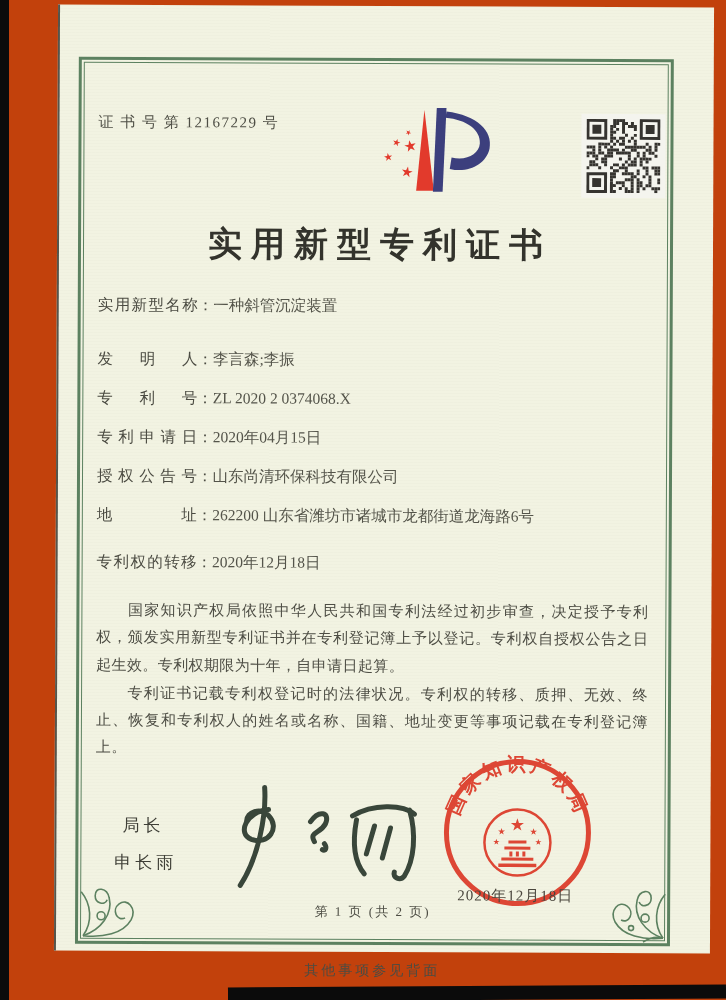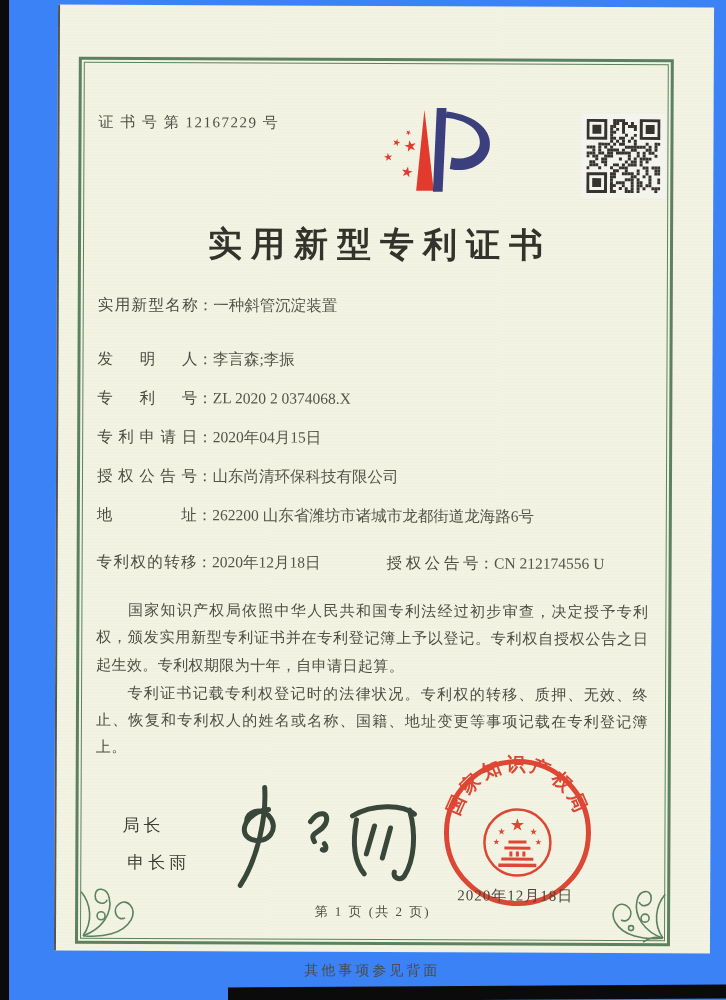--- a/index.html
+++ b/index.html
@@ -7,21 +7,21 @@
     --frame:#5c8160;
     --ink:#4b4b42;
     --ink-dark:#33332c;
     --seal:#dc3a28;
     --logo-blue:#3c3f7d;
     --logo-red:#e23a2c;
   }
   *{margin:0;padding:0;box-sizing:border-box;}
   html,body{width:726px;height:1000px;overflow:hidden;background:#ffffff;
     font-family:"Liberation Serif","DejaVu Serif",serif;color:var(--ink);}
-  .scan{position:relative;width:726px;height:1000px;background:#3b82f6;}
+  .scan{position:relative;width:726px;height:1000px;background:#c2410c;}
   .edge-left{position:absolute;left:0;top:0;width:9px;height:1000px;background:#0b0b0b;}
   .edge-bottom{position:absolute;left:228px;top:986px;width:498px;height:14px;background:#0b0b0b;transform:rotate(-0.35deg);}
   .sheet{position:absolute;left:56px;top:6px;width:656px;height:946px;background:var(--paper);
     background-image:repeating-linear-gradient(0deg,rgba(60,60,40,.015) 0 1px,transparent 1px 3px);
     border-left:2px solid #55554c;transform:rotate(0.25deg);transform-origin:50% 50%;}
   .frame{position:absolute;left:19px;top:52px;width:595px;height:887px;border:3px solid var(--frame);}
   .frame::before{content:"";position:absolute;inset:2px;border:1px solid var(--frame);}
   .cert-no{position:absolute;left:39px;top:108px;font-size:15px;letter-spacing:1.5px;color:#4e4e45;}
   .logo{position:absolute;left:296px;top:100px;width:150px;height:97px;}
   .qr{position:absolute;left:522px;top:107px;width:84px;height:84px;background:#f4f4ee;padding:5px;}
@@ -32,21 +32,21 @@
   .field-row.first{margin-bottom:32px;}
   .field-row.last{margin-top:25px;}
   .flabel{display:inline-block;width:100px;text-align:justify;text-align-last:justify;vertical-align:bottom;}
   .flabel.narrow{width:92px;}
   .fvalue{color:#54544a;}
   .pair2{position:absolute;left:290px;top:0;}
   .paras{position:absolute;left:39px;top:592px;width:552px;font-size:15px;line-height:1.82;
     text-align:justify;color:#4d4d44;letter-spacing:0.4px;}
   .paras p{text-indent:2.1em;margin-bottom:1px;}
   .signer-title{position:absolute;left:54px;top:809px;font-size:17px;letter-spacing:4px;color:#3f3f37;margin-left:12px;}
-  .signer-name{position:absolute;left:71px;top:846px;font-size:17px;letter-spacing:4px;color:#3f3f37;}
+  .signer-name{position:absolute;left:58px;top:846px;font-size:17px;letter-spacing:4px;color:#3f3f37;}
   .signature{position:absolute;left:150px;top:776px;width:220px;height:110px;}
   .seal-svg{position:absolute;left:381px;top:744px;width:160px;height:165px;opacity:.93;}
   .seal-date{position:absolute;left:401px;top:880px;font-size:15px;letter-spacing:1px;color:#4a463d;z-index:3;}
   .page-no{position:absolute;left:19px;top:897px;width:595px;text-align:center;font-size:13px;letter-spacing:2px;color:#4c4c43;}
   .back-note{position:absolute;left:19px;top:956px;width:595px;text-align:center;font-size:14px;letter-spacing:3px;color:#4c4c43;}
   .flourish{position:absolute;width:76px;height:78px;}
   .flourish.br{left:537px;top:859px;}
   .flourish.bl{left:21px;top:859px;transform:scaleX(-1);}
 </style>
 </head>
@@ -303,23 +303,20 @@
         <span class="flabel">专利申请日</span><span>：</span><span class="fvalue">2020年04月15日</span>
       </div>
       <div class="field-row">
         <span class="flabel">授权公告号</span><span>：</span><span class="fvalue">山东尚清环保科技有限公司</span>
       </div>
       <div class="field-row">
         <span class="flabel">地址</span><span>：</span><span class="fvalue">262200 山东省潍坊市诸城市龙都街道龙海路6号</span>
       </div>
       <div class="field-row last">
         <span class="flabel">专利权的转移</span><span>：</span><span class="fvalue">2020年12月18日</span>
-        <span class="pair2">
-          <span class="flabel narrow">授权公告号</span><span>：</span><span class="fvalue">CN 212174556 U</span>
-        </span>
       </div>
     </div>
 
     <div class="paras">
       <p>国家知识产权局依照中华人民共和国专利法经过初步审查，决定授予专利权，颁发实用新型专利证书并在专利登记簿上予以登记。专利权自授权公告之日起生效。专利权期限为十年，自申请日起算。</p>
       <p>专利证书记载专利权登记时的法律状况。专利权的转移、质押、无效、终止、恢复和专利权人的姓名或名称、国籍、地址变更等事项记载在专利登记簿上。</p>
     </div>
 
     <div class="signer-title">局长</div>
     <div class="signer-name">申长雨</div>

